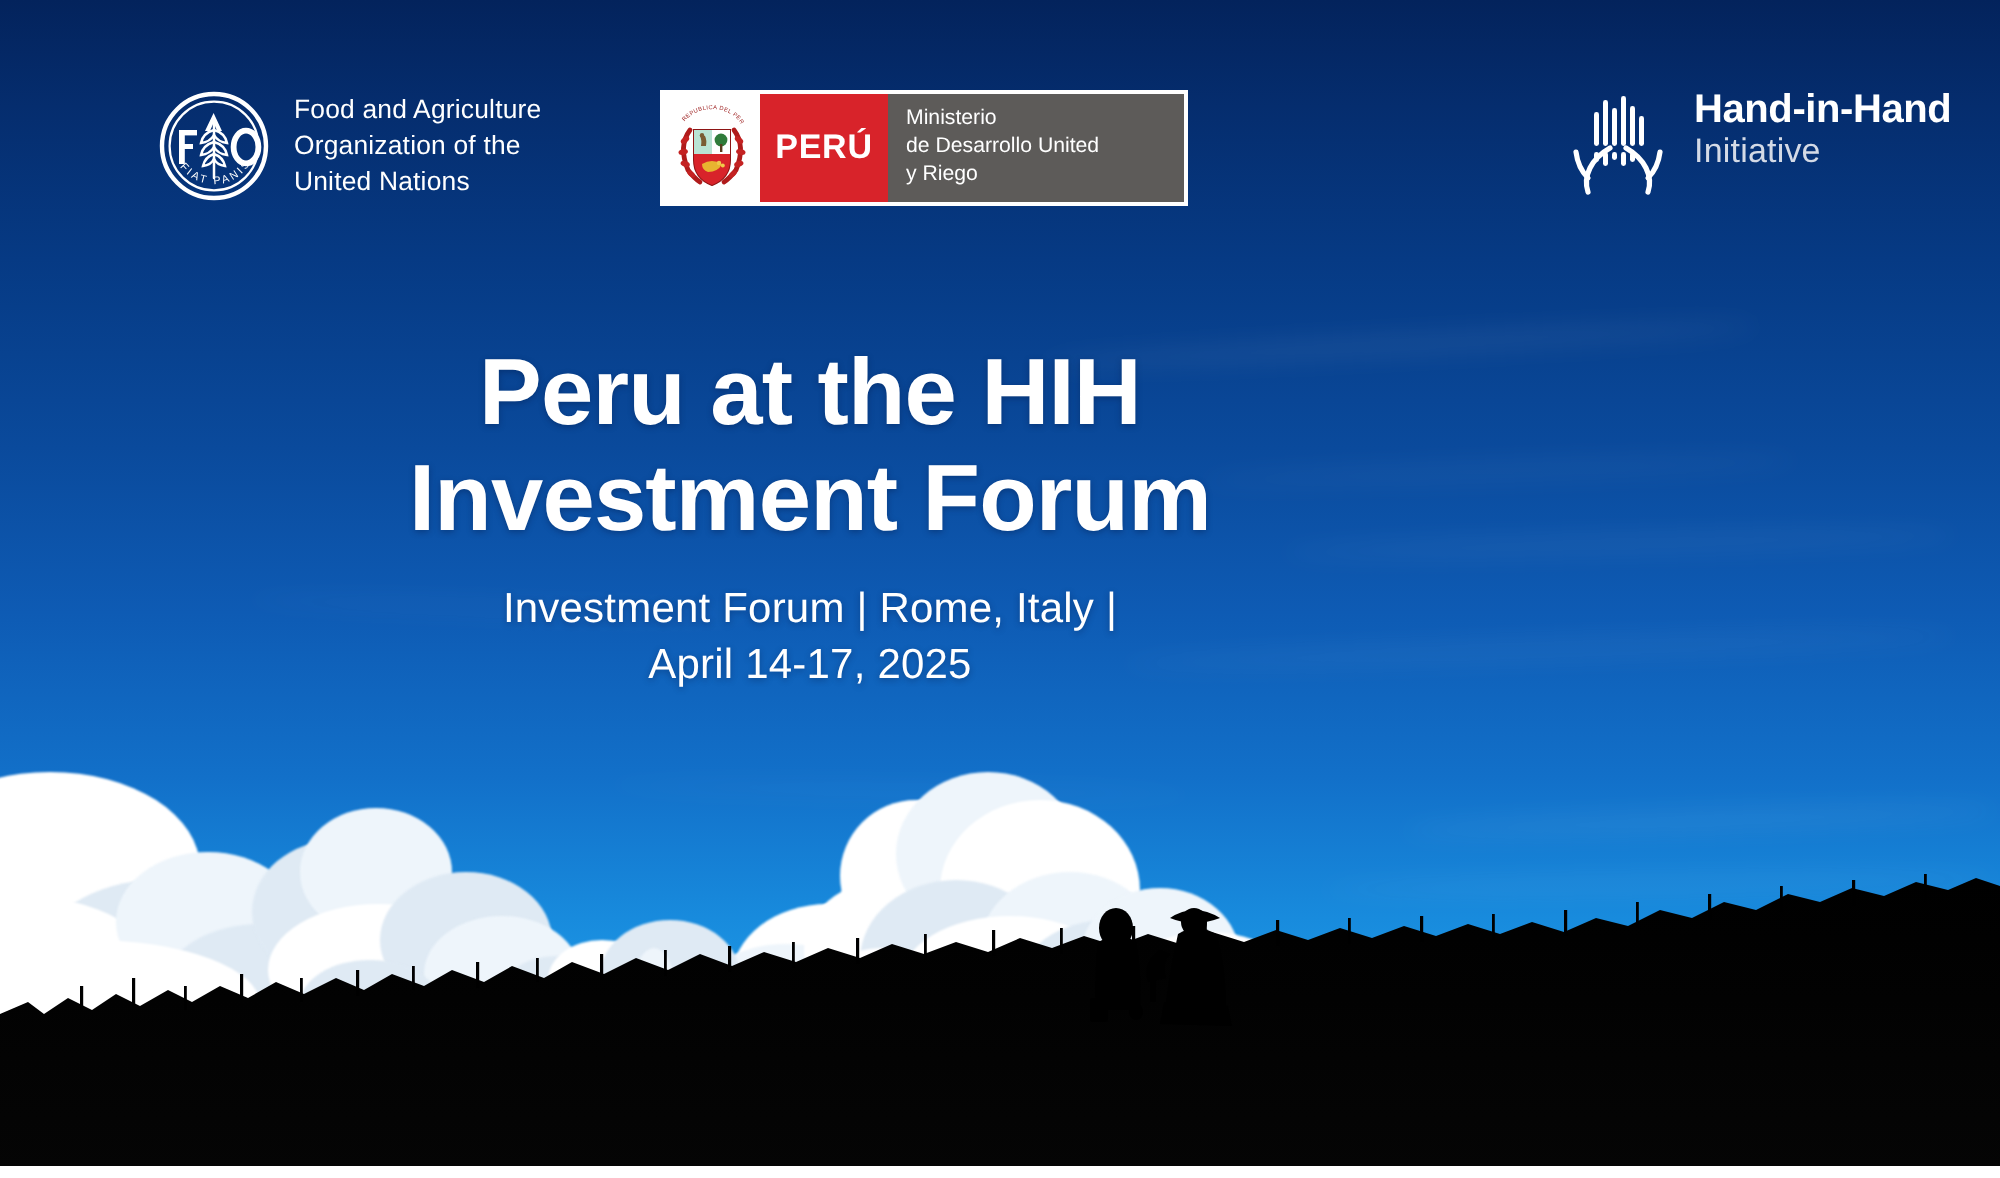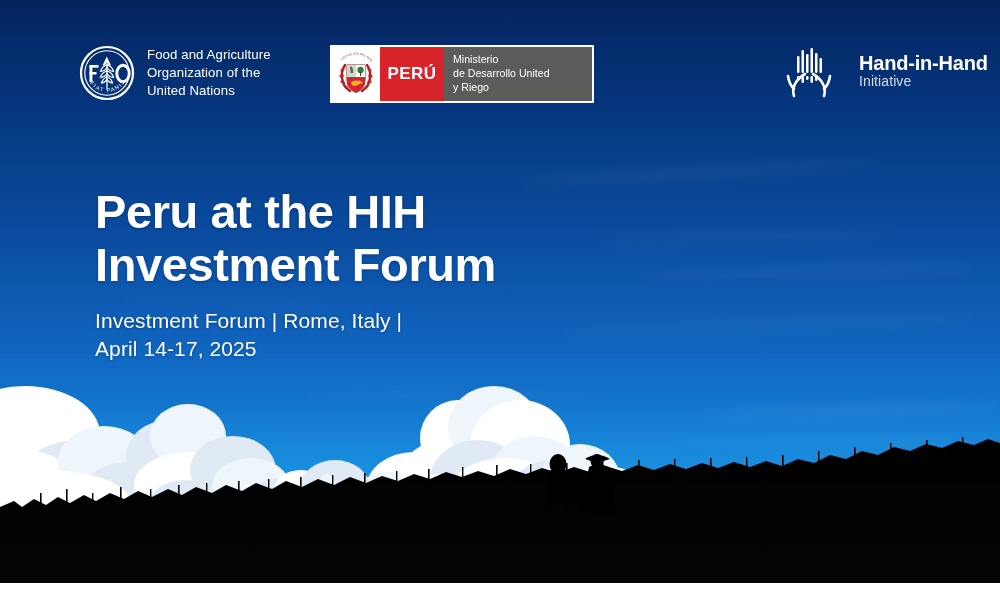--- a/index.html
+++ b/index.html
@@ -109,29 +109,29 @@
     width:148px; background:#5d5b59;
     display:flex; flex-direction:column; justify-content:center;
     padding-left:9px; color:#ffffff;
     font-size:10.6px; line-height:1.32; white-space:pre-line;
   }
 
   
   .punche{ position:absolute; left:630px; top:38px; width:110px; height:66px; }
 
   
-  .hih{ position:absolute; left:784px; top:44px; display:flex; align-items:center; gap:25px; }
+  .hih{ position:absolute; left:784px; top:44px; display:flex; gap:13px; }
   .hih-mark{ width:50px; height:54px; }
   .hih-text{ display:flex; flex-direction:column; line-height:1.12; }
   .hih-top{ color:#ffffff; font-size:20px; font-weight:bold; letter-spacing:-.2px; }
-  .hih-sub{ color:#d4dae6; font-size:14px; font-weight:normal; letter-spacing:.1px; }
+  .hih-sub{ color:#d4dae6; font-size:17px; font-weight:normal; letter-spacing:.1px; }
 
   
   .headline{
-    position:absolute; left:95px; top:185px; z-index:30; width:620px;
+    position:absolute; left:95px; top:169px; z-index:30; width:620px;text-align:center;
   }
   .title{
     color:#ffffff;
     font-size:47px;
     font-weight:bold;
     line-height:1.13;
     letter-spacing:-.4px;
     white-space:pre-line;
     text-shadow:0 1px 3px rgba(0,20,60,.35);
   }

